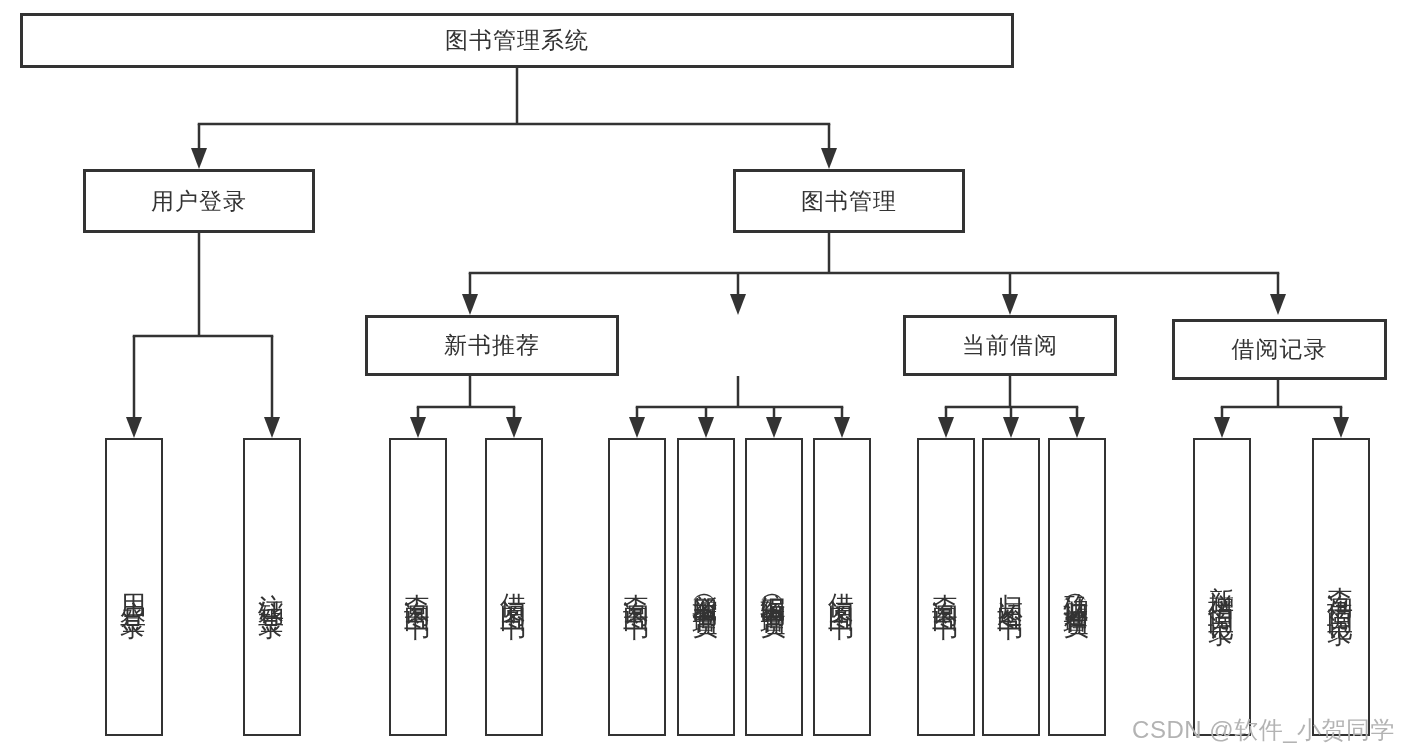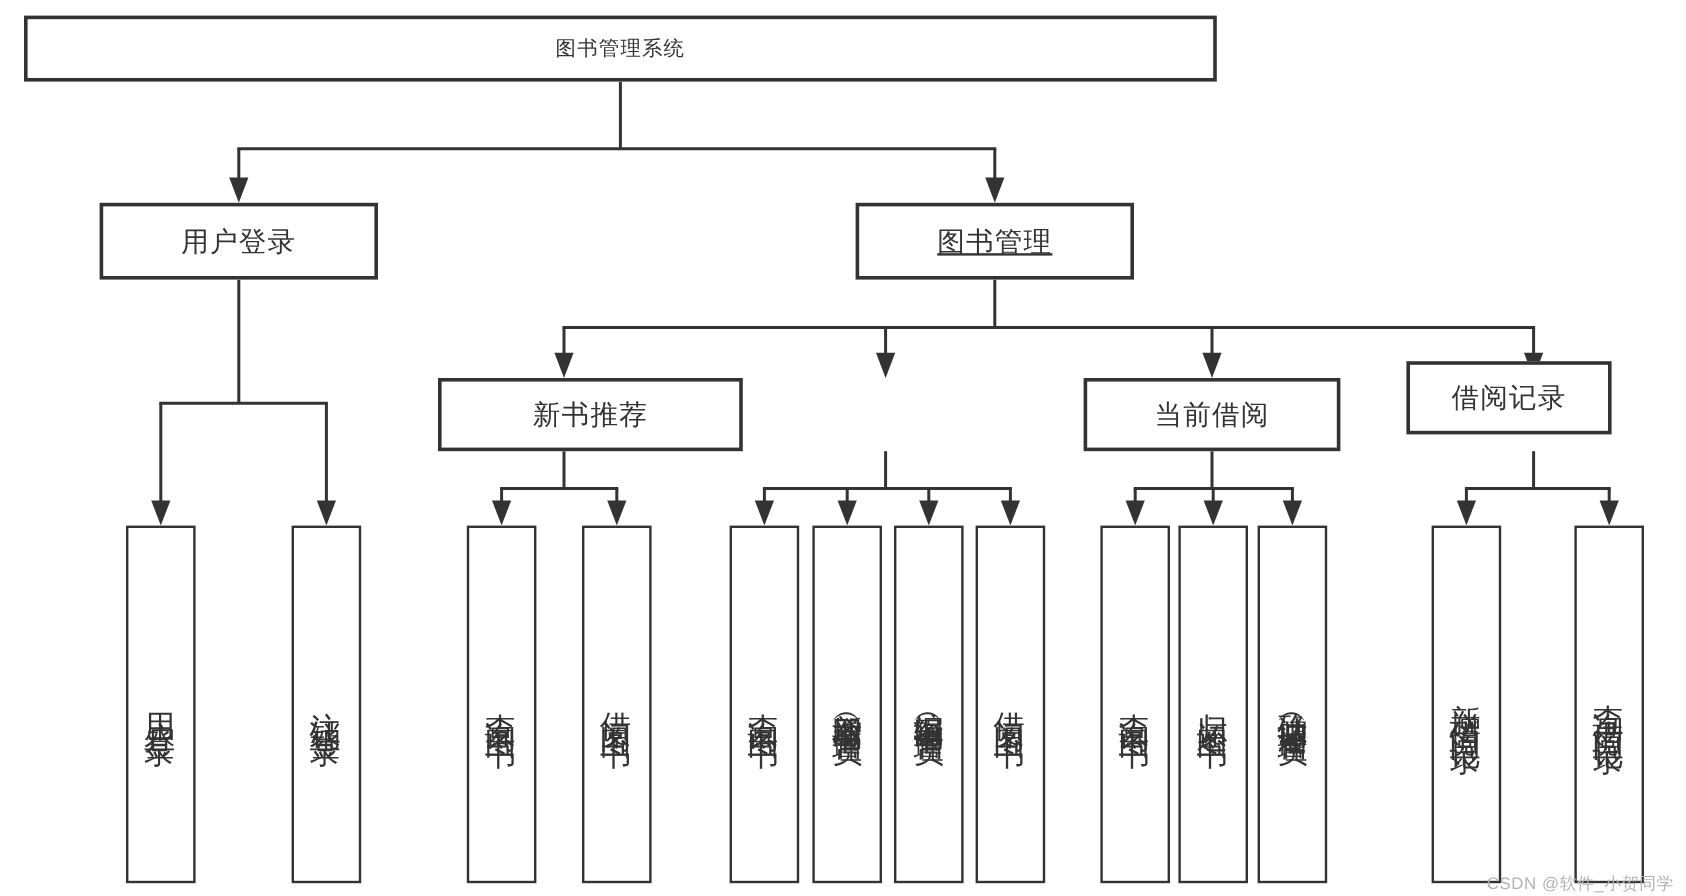--- a/index.html
+++ b/index.html
@@ -22,34 +22,34 @@
     background: #ffffff;
     border: 3px solid #333333;
     box-sizing: border-box;
     display: flex;
     align-items: center;
     justify-content: center;
     color: #333333;
     z-index: 2;
   }
   .node-h { font-size: 23px; letter-spacing: 1px; }
-  .node-root { font-size: 17px; font-family: Liberation Mono, monospace; }
+  .node-root { font-size: 23px; font-family: Liberation Mono, monospace; }
   .node-v {
     border-width: 2.5px;
     writing-mode: vertical-rl;
     text-orientation: mixed;
     font-size: 26px;
   }
   .v-short { letter-spacing: 7px; }
   .v-long  { letter-spacing: 3px; font-size: 25px; }
   .watermark {
     position: absolute;
     right: 10px;
     bottom: 1px;
-    font-size: 14px;
+    font-size: 24px;
     color: #b3b3b3;
     letter-spacing: 0.5px;
     z-index: 3;
     white-space: nowrap;
   }
 </style>
 </head>
 <body>
 
 <div id="canvas">
@@ -120,31 +120,31 @@
     </g>
   </svg>
 
   <div class="node node-h node-root" style="left:20px; top:13px; width:994px; height:55px;">
     <span>图书管理系统</span>
   </div>
 
   <div class="node node-h" style="left:83px; top:169px; width:232px; height:64px;">
     <span>用户登录</span>
   </div>
-  <div class="node node-h" style="left:713px; top:169px; width:232px; height:64px;text-decoration:underline;">
+  <div class="node node-h" style="left:733px; top:169px; width:232px; height:64px;">
     <span>图书管理</span>
   </div>
 
   <div class="node node-h" style="left:365px; top:315px; width:254px; height:61px;">
     <span>新书推荐</span>
   </div>
   <div class="node node-h" style="left:903px; top:315px; width:214px; height:61px;">
     <span>当前借阅</span>
   </div>
-  <div class="node node-h" style="left:1172px; top:301px; width:171px; height:61px;">
+  <div class="node node-h" style="left:1172px; top:319px; width:215px; height:61px;">
     <span>借阅记录</span>
   </div>
 
   <div class="node node-v v-short" style="left:105px; top:438px; width:58px; height:298px;">
     <span>用户登录</span>
   </div>
   <div class="node node-v v-short" style="left:243px; top:438px; width:58px; height:298px;">
     <span>注销登录</span>
   </div>
 

